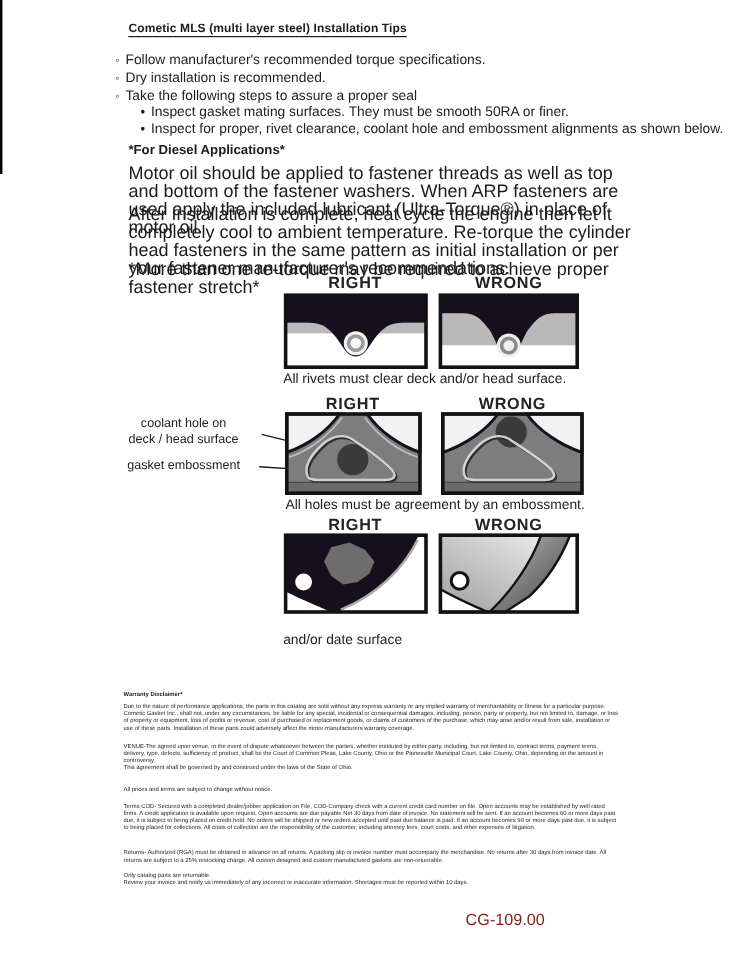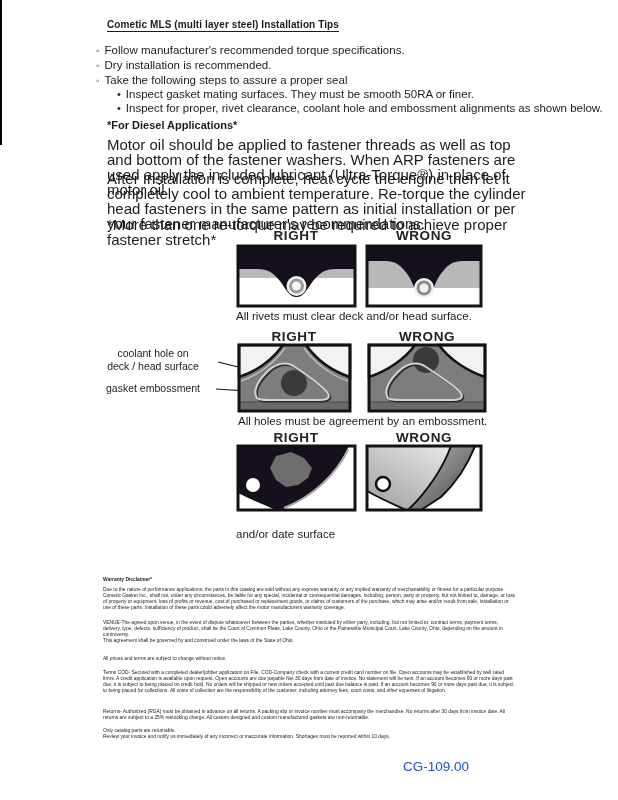--- a/index.html
+++ b/index.html
@@ -14,21 +14,21 @@
   .ob{font-size:10px;line-height:14px;}
   .fb{font-size:11px;line-height:13px;}
   .h2{left:107px;font-size:11px;font-weight:bold;}
   .body-par{left:107px;width:424px;font-size:15px;line-height:15px;}
   .rw-label{font-size:13.5px;font-weight:bold;letter-spacing:.6px;color:#222;
             transform:translateX(-50%);white-space:nowrap;}
   .caption{font-size:11.5px;white-space:nowrap;}
   .callout{font-size:10.5px;line-height:12.5px;text-align:center;width:126px;left:90px;}
   .disc{left:103px;width:414px;font-size:4.9px;line-height:1.2;color:#222;}
   .disc.b{font-weight:bold;}
-  .doccode{left:388px;top:759px;font-size:13.5px;color:#1d4ed8;margin-left:15px;}
+  .doccode{left:388px;top:759px;font-size:13.5px;color:#7f1d1d;}
   svg{display:block;}
 </style>
 </head>
 <body>
 
 <div id="page">
 
   <div class="abs edge-bar"></div>
 
   <div class="abs title">Cometic MLS (multi layer steel) Installation Tips</div>

